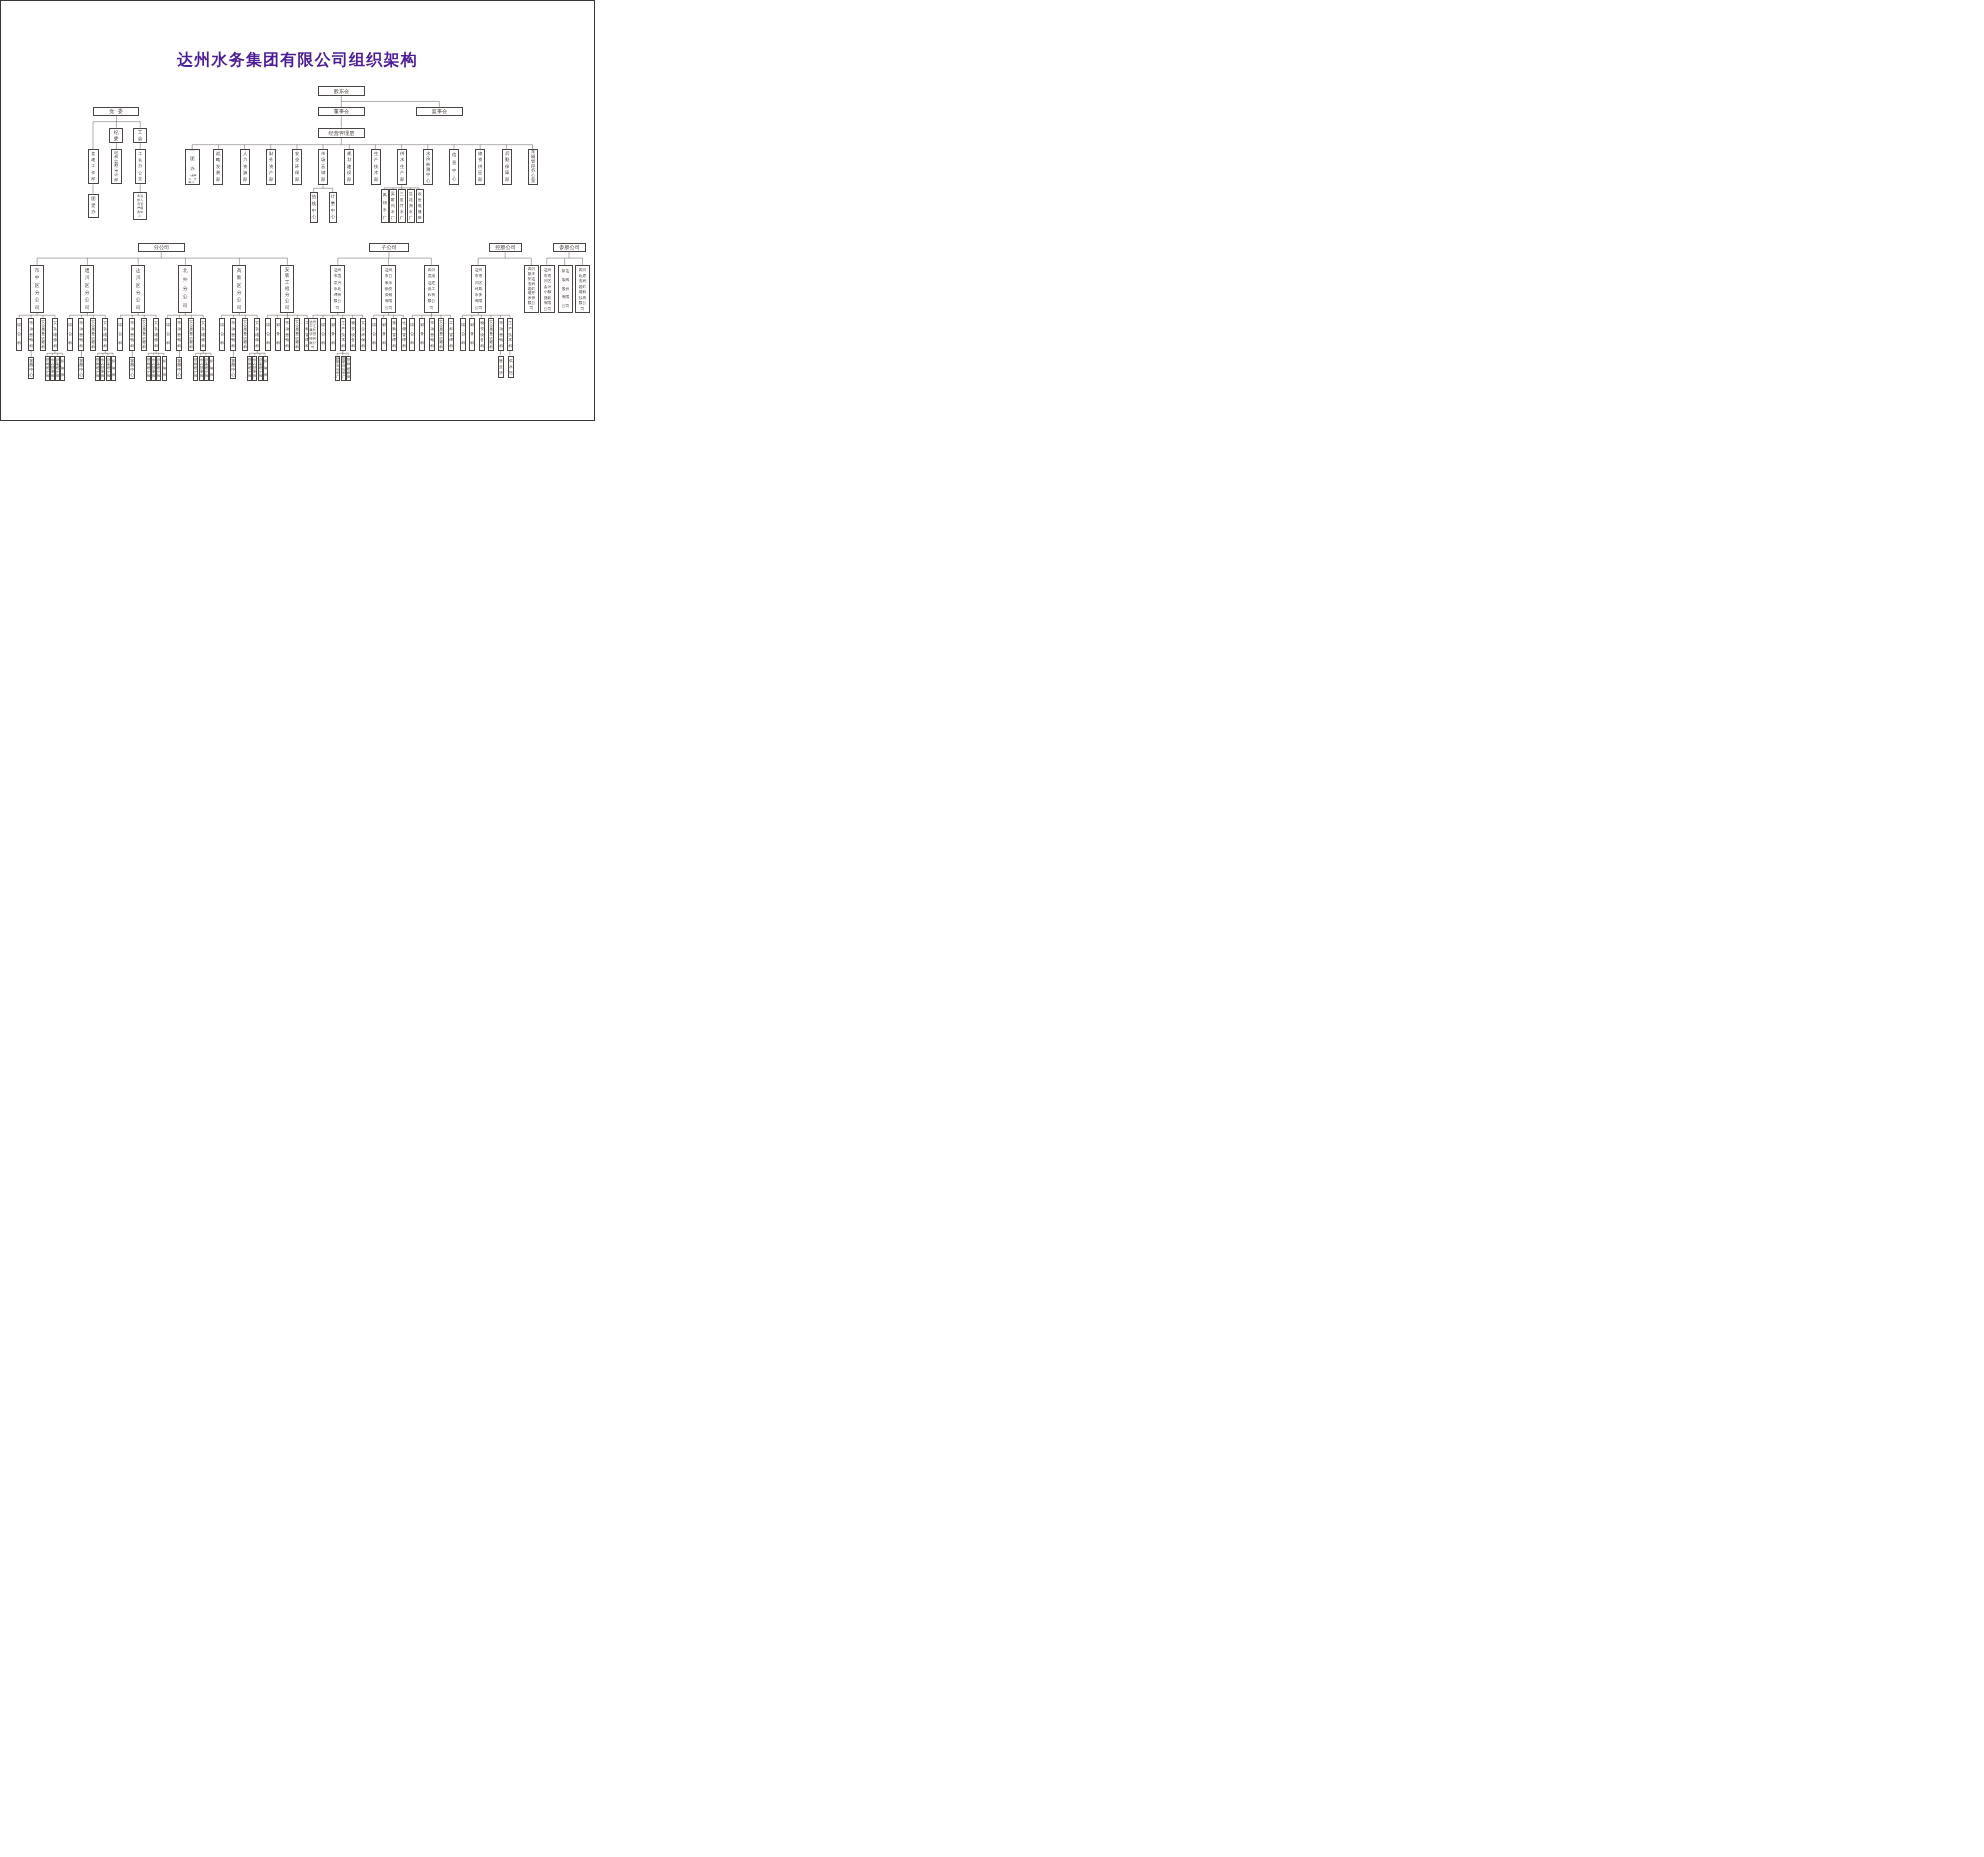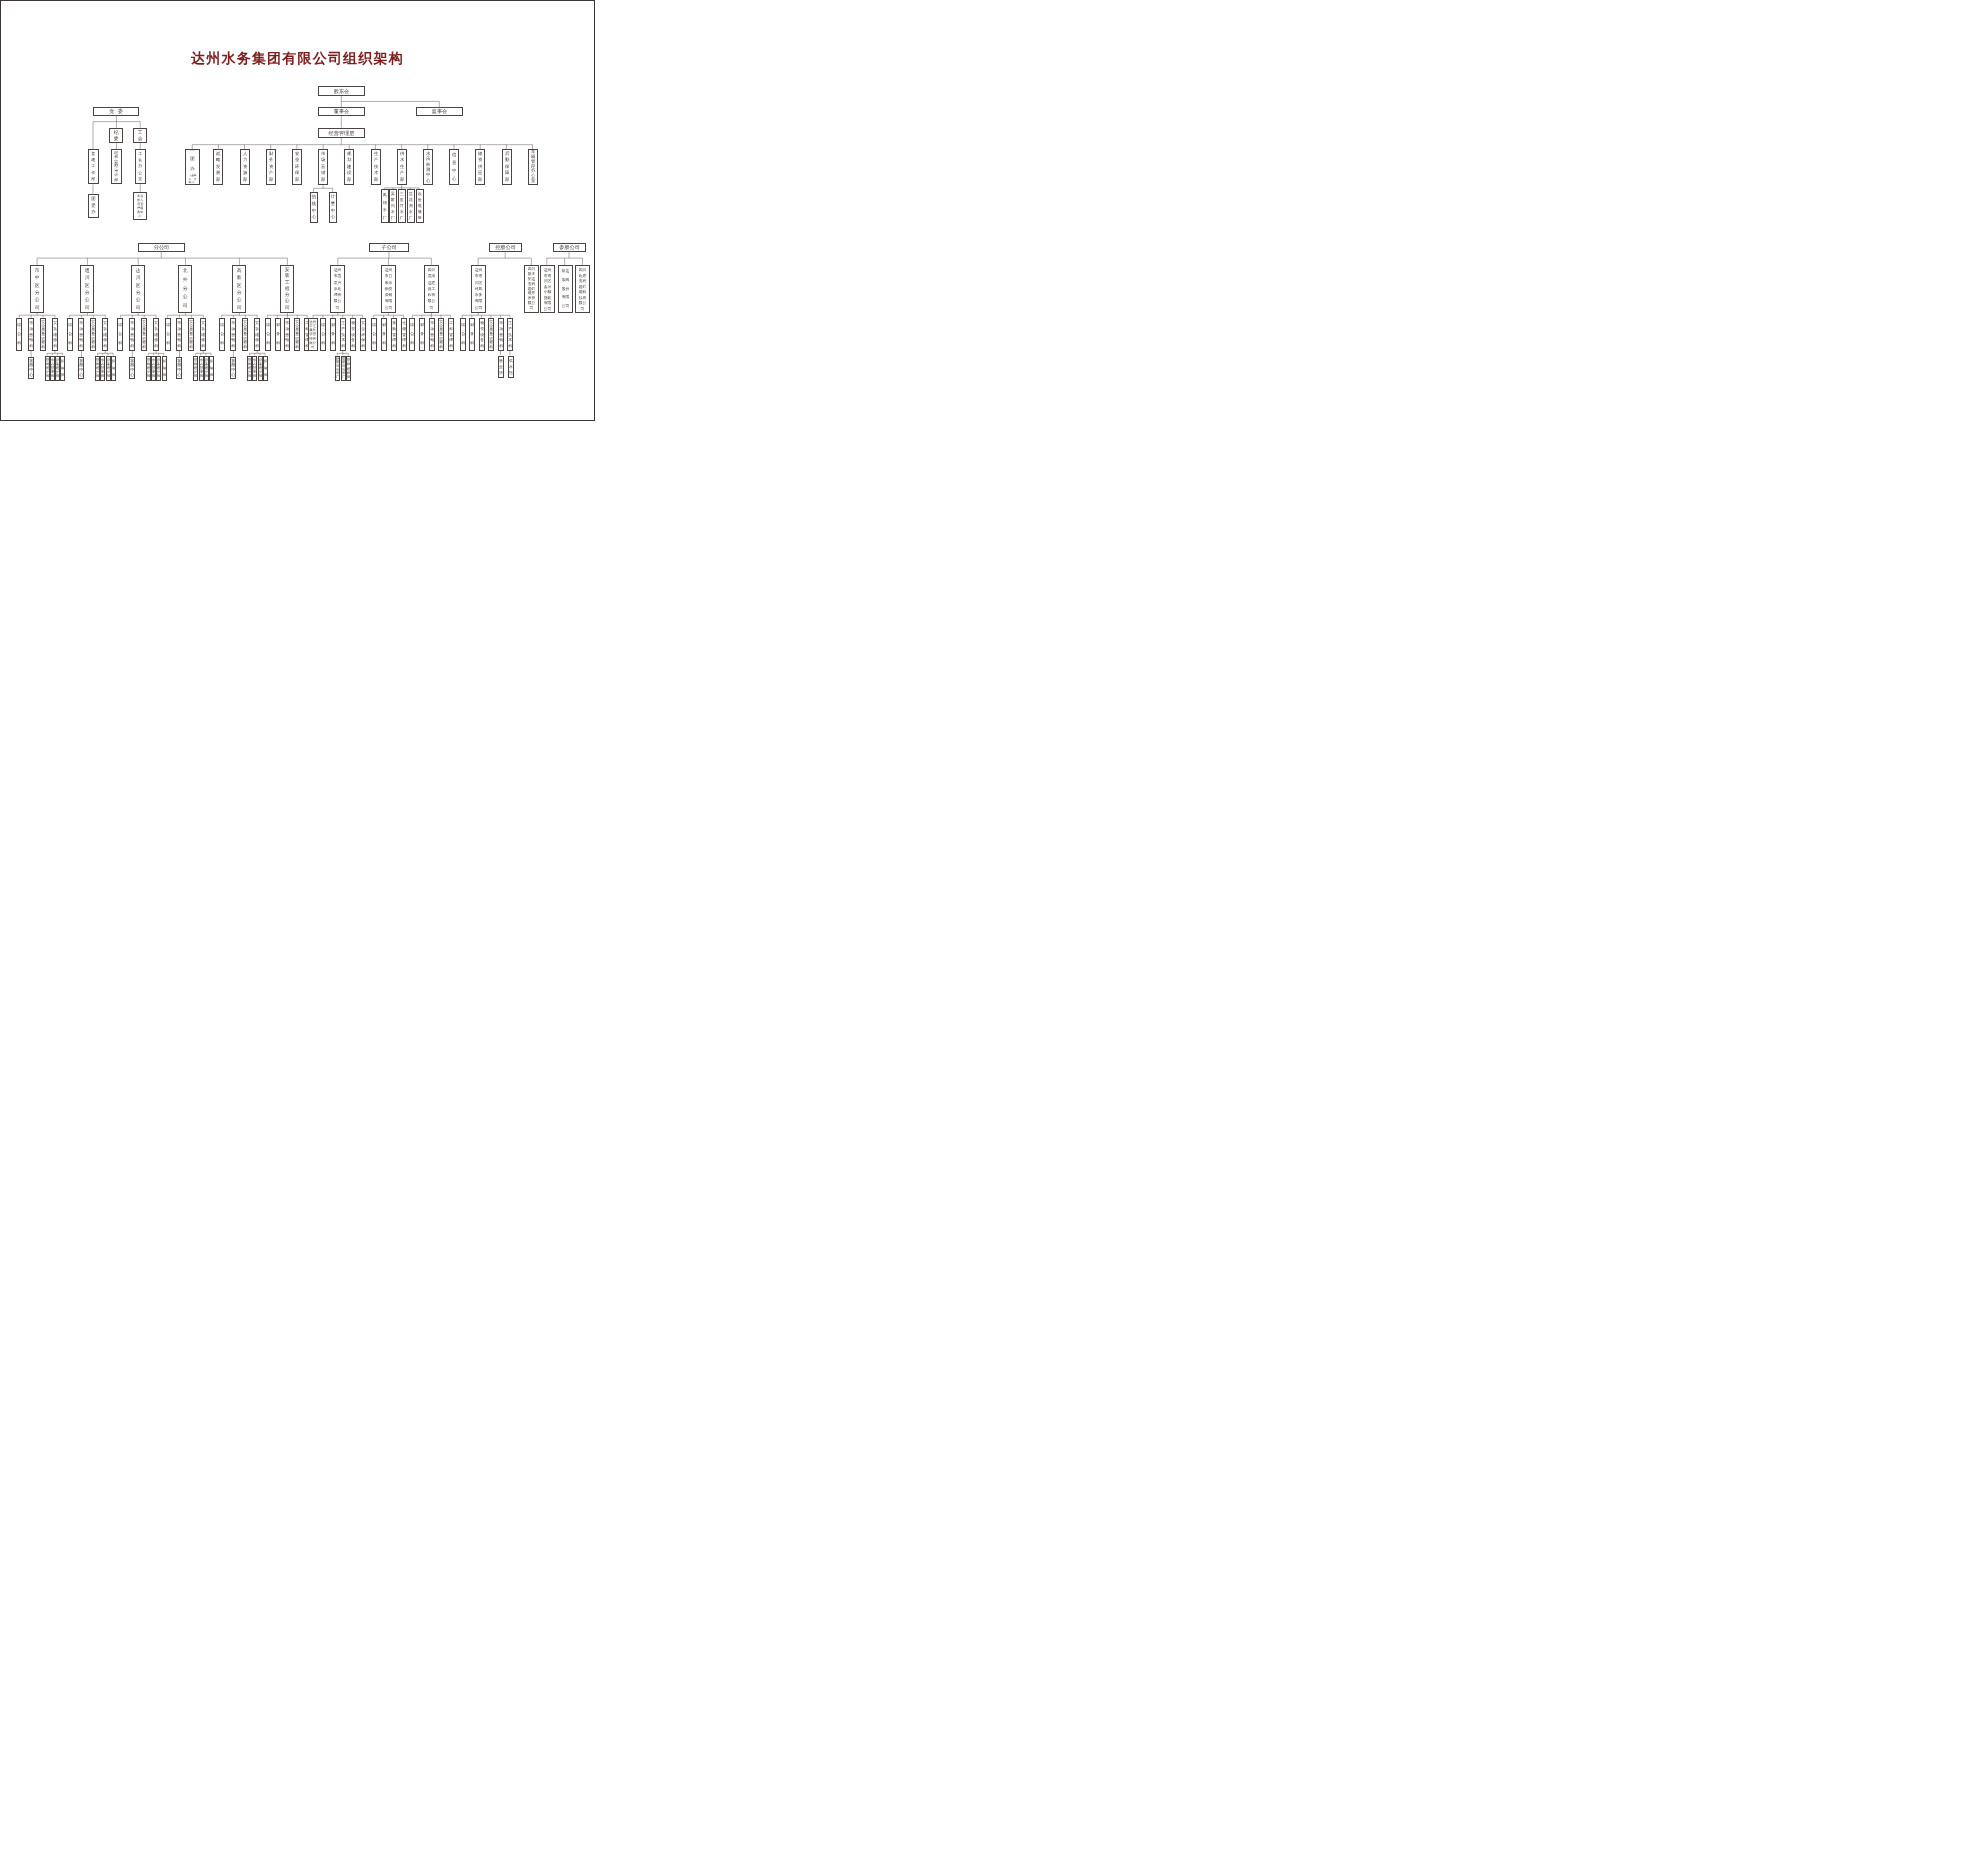--- a/index.html
+++ b/index.html
@@ -1,21 +1,21 @@
 <!DOCTYPE html>
 <html style="font-size:6.4px"><head>
 <meta charset="utf-8">
 <style>
   html,body{margin:0;padding:0;background:#ffffff;}
   body{font-family:"DejaVu Sans","Liberation Sans",sans-serif;color:#3b3634;}
   #canvas{position:relative;width:595px;height:421px;background:#ffffff;
           border:0.6px solid #3b3634;box-sizing:border-box;overflow:hidden;}
   #title{position:absolute;left:0;right:0;top:49px;text-align:center;
          font-family:"Liberation Serif","DejaVu Serif",serif;font-weight:bold;
-         font-size:14px;letter-spacing:1.2px;color:#7f1d1d;}
+         font-size:16px;letter-spacing:1.2px;color:#4c1d95;}
   #wires{position:absolute;left:0;top:0;width:595px;height:421px;}
   .box{position:absolute;background:#ffffff;border:0.4px solid #4a4442;box-sizing:border-box;
        display:flex;flex-direction:column;align-items:center;justify-content:center;
        text-align:center;overflow:hidden;}
   .strong{border-width:0.6px;}
   .txt{display:block;word-break:break-all;white-space:pre-wrap;color:#3b3634;}
   .hb .txt{white-space:pre;}
   .note{display:block;word-break:break-all;color:#3b3634;margin-top:0.8px;}
 </style>
 </head>

